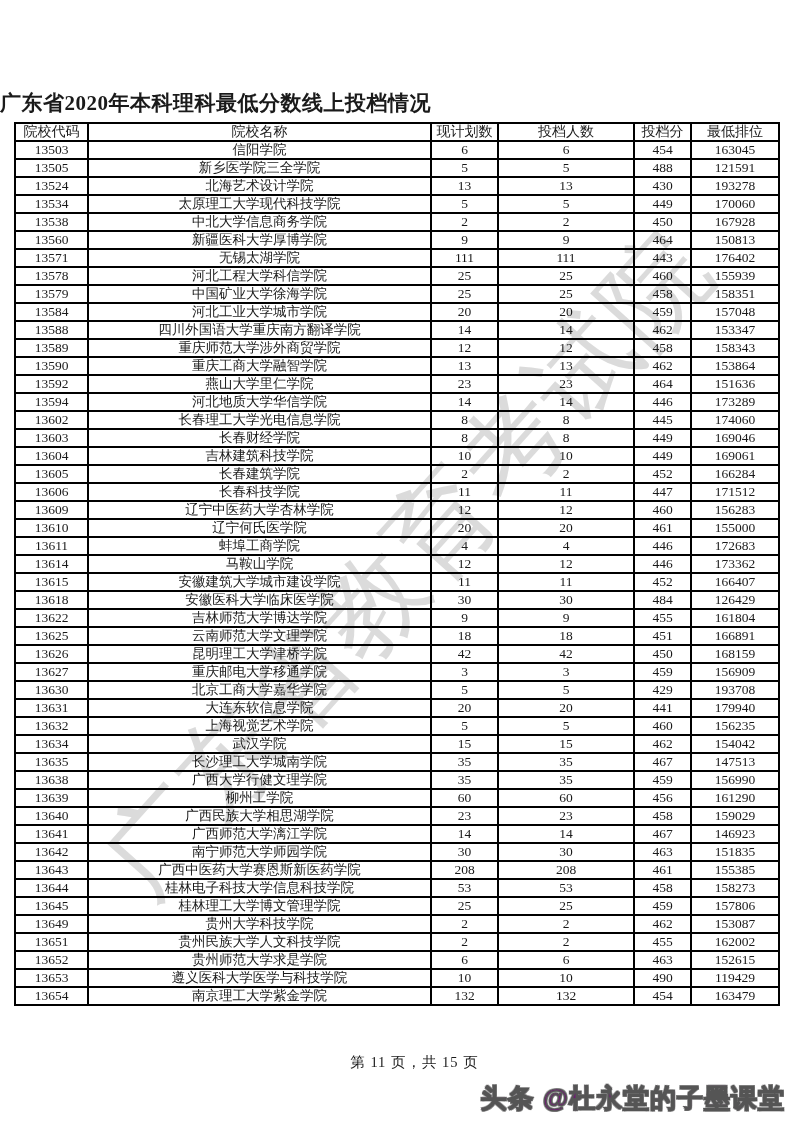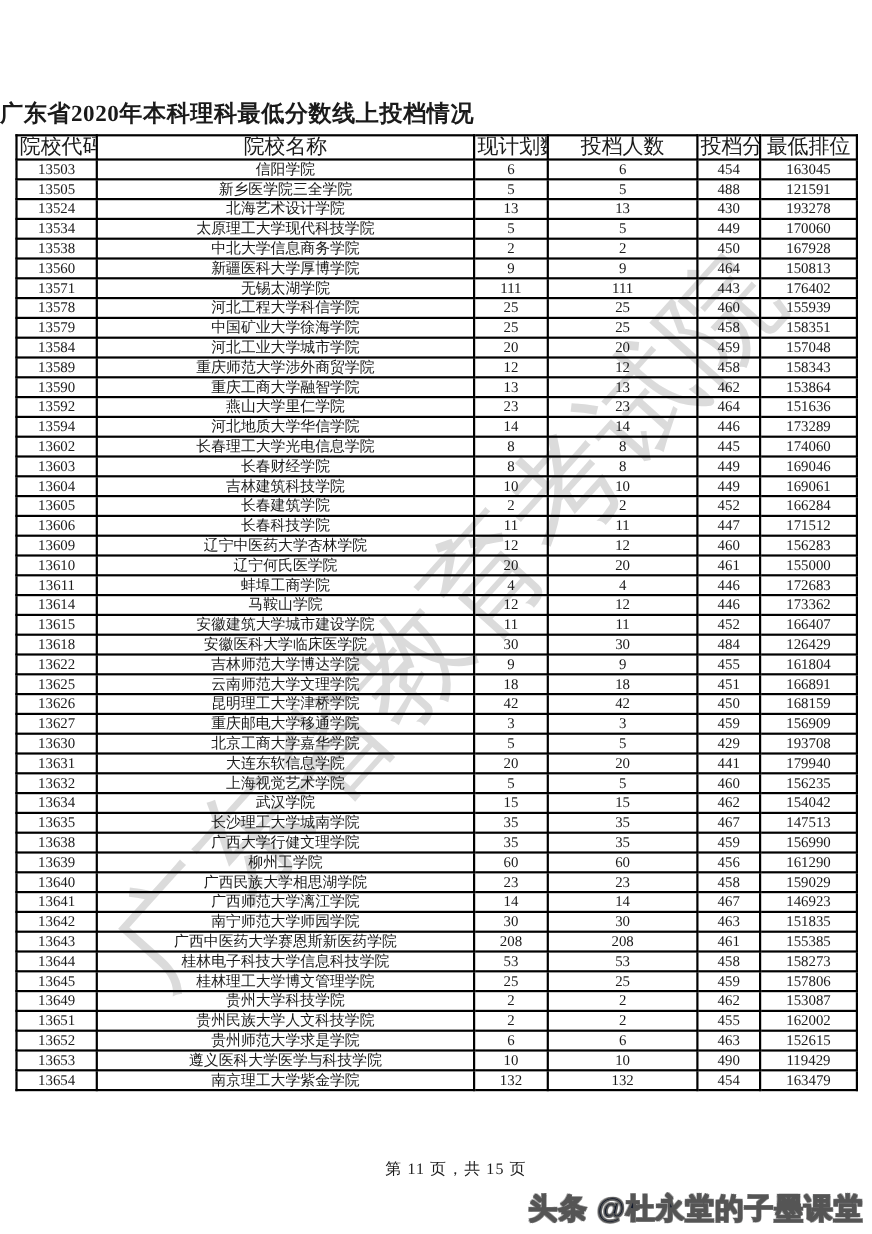--- a/index.html
+++ b/index.html
@@ -52,40 +52,40 @@
     padding: 0 2px;
     font-size: 13.5px;
     text-align: center;
     line-height: 1.05;
     white-space: nowrap;
     overflow: hidden;
     font-weight: normal;
     background: transparent;
   }
   table.score-table th {
-    font-size: 19px;
+    font-size: 14px;
   }
   .page-footer {
     position: absolute;
     top: 1053px;
     left: 18px;
     width: 100%;
     text-align: center;
     font-size: 14.5px;
     letter-spacing: 1px;
     z-index: 3;
   }
   .watermark-credit {
     position: absolute;
     right: 8px;
     bottom: 6px;
     font-family: "Liberation Sans", "DejaVu Sans", sans-serif;
     font-size: 26px;
     font-weight: bold;
-    color: #0f172a;
+    color: #701a75;
     -webkit-text-stroke: 1.2px #555;
     text-shadow: 1px 1px 0 #888, -1px -1px 0 #aaa, 1px -1px 0 #999, -1px 1px 0 #999;
     letter-spacing: 1px;
     z-index: 4;
   }
 </style>
 </head>
 <body>
 
 <div class="watermark-diagonal">广东省教育考试院</div>
@@ -186,20 +186,28 @@
       </tr>
       <tr>
         <td>13584</td>
         <td>河北工业大学城市学院</td>
         <td>20</td>
         <td>20</td>
         <td>459</td>
         <td>157048</td>
       </tr>
       <tr>
+        <td>13588</td>
+        <td>四川外国语大学重庆南方翻译学院</td>
+        <td>14</td>
+        <td>14</td>
+        <td>462</td>
+        <td>153347</td>
+      </tr>
+      <tr>
         <td>13589</td>
         <td>重庆师范大学涉外商贸学院</td>
         <td>12</td>
         <td>12</td>
         <td>458</td>
         <td>158343</td>
       </tr>
       <tr>
         <td>13590</td>
         <td>重庆工商大学融智学院</td>

